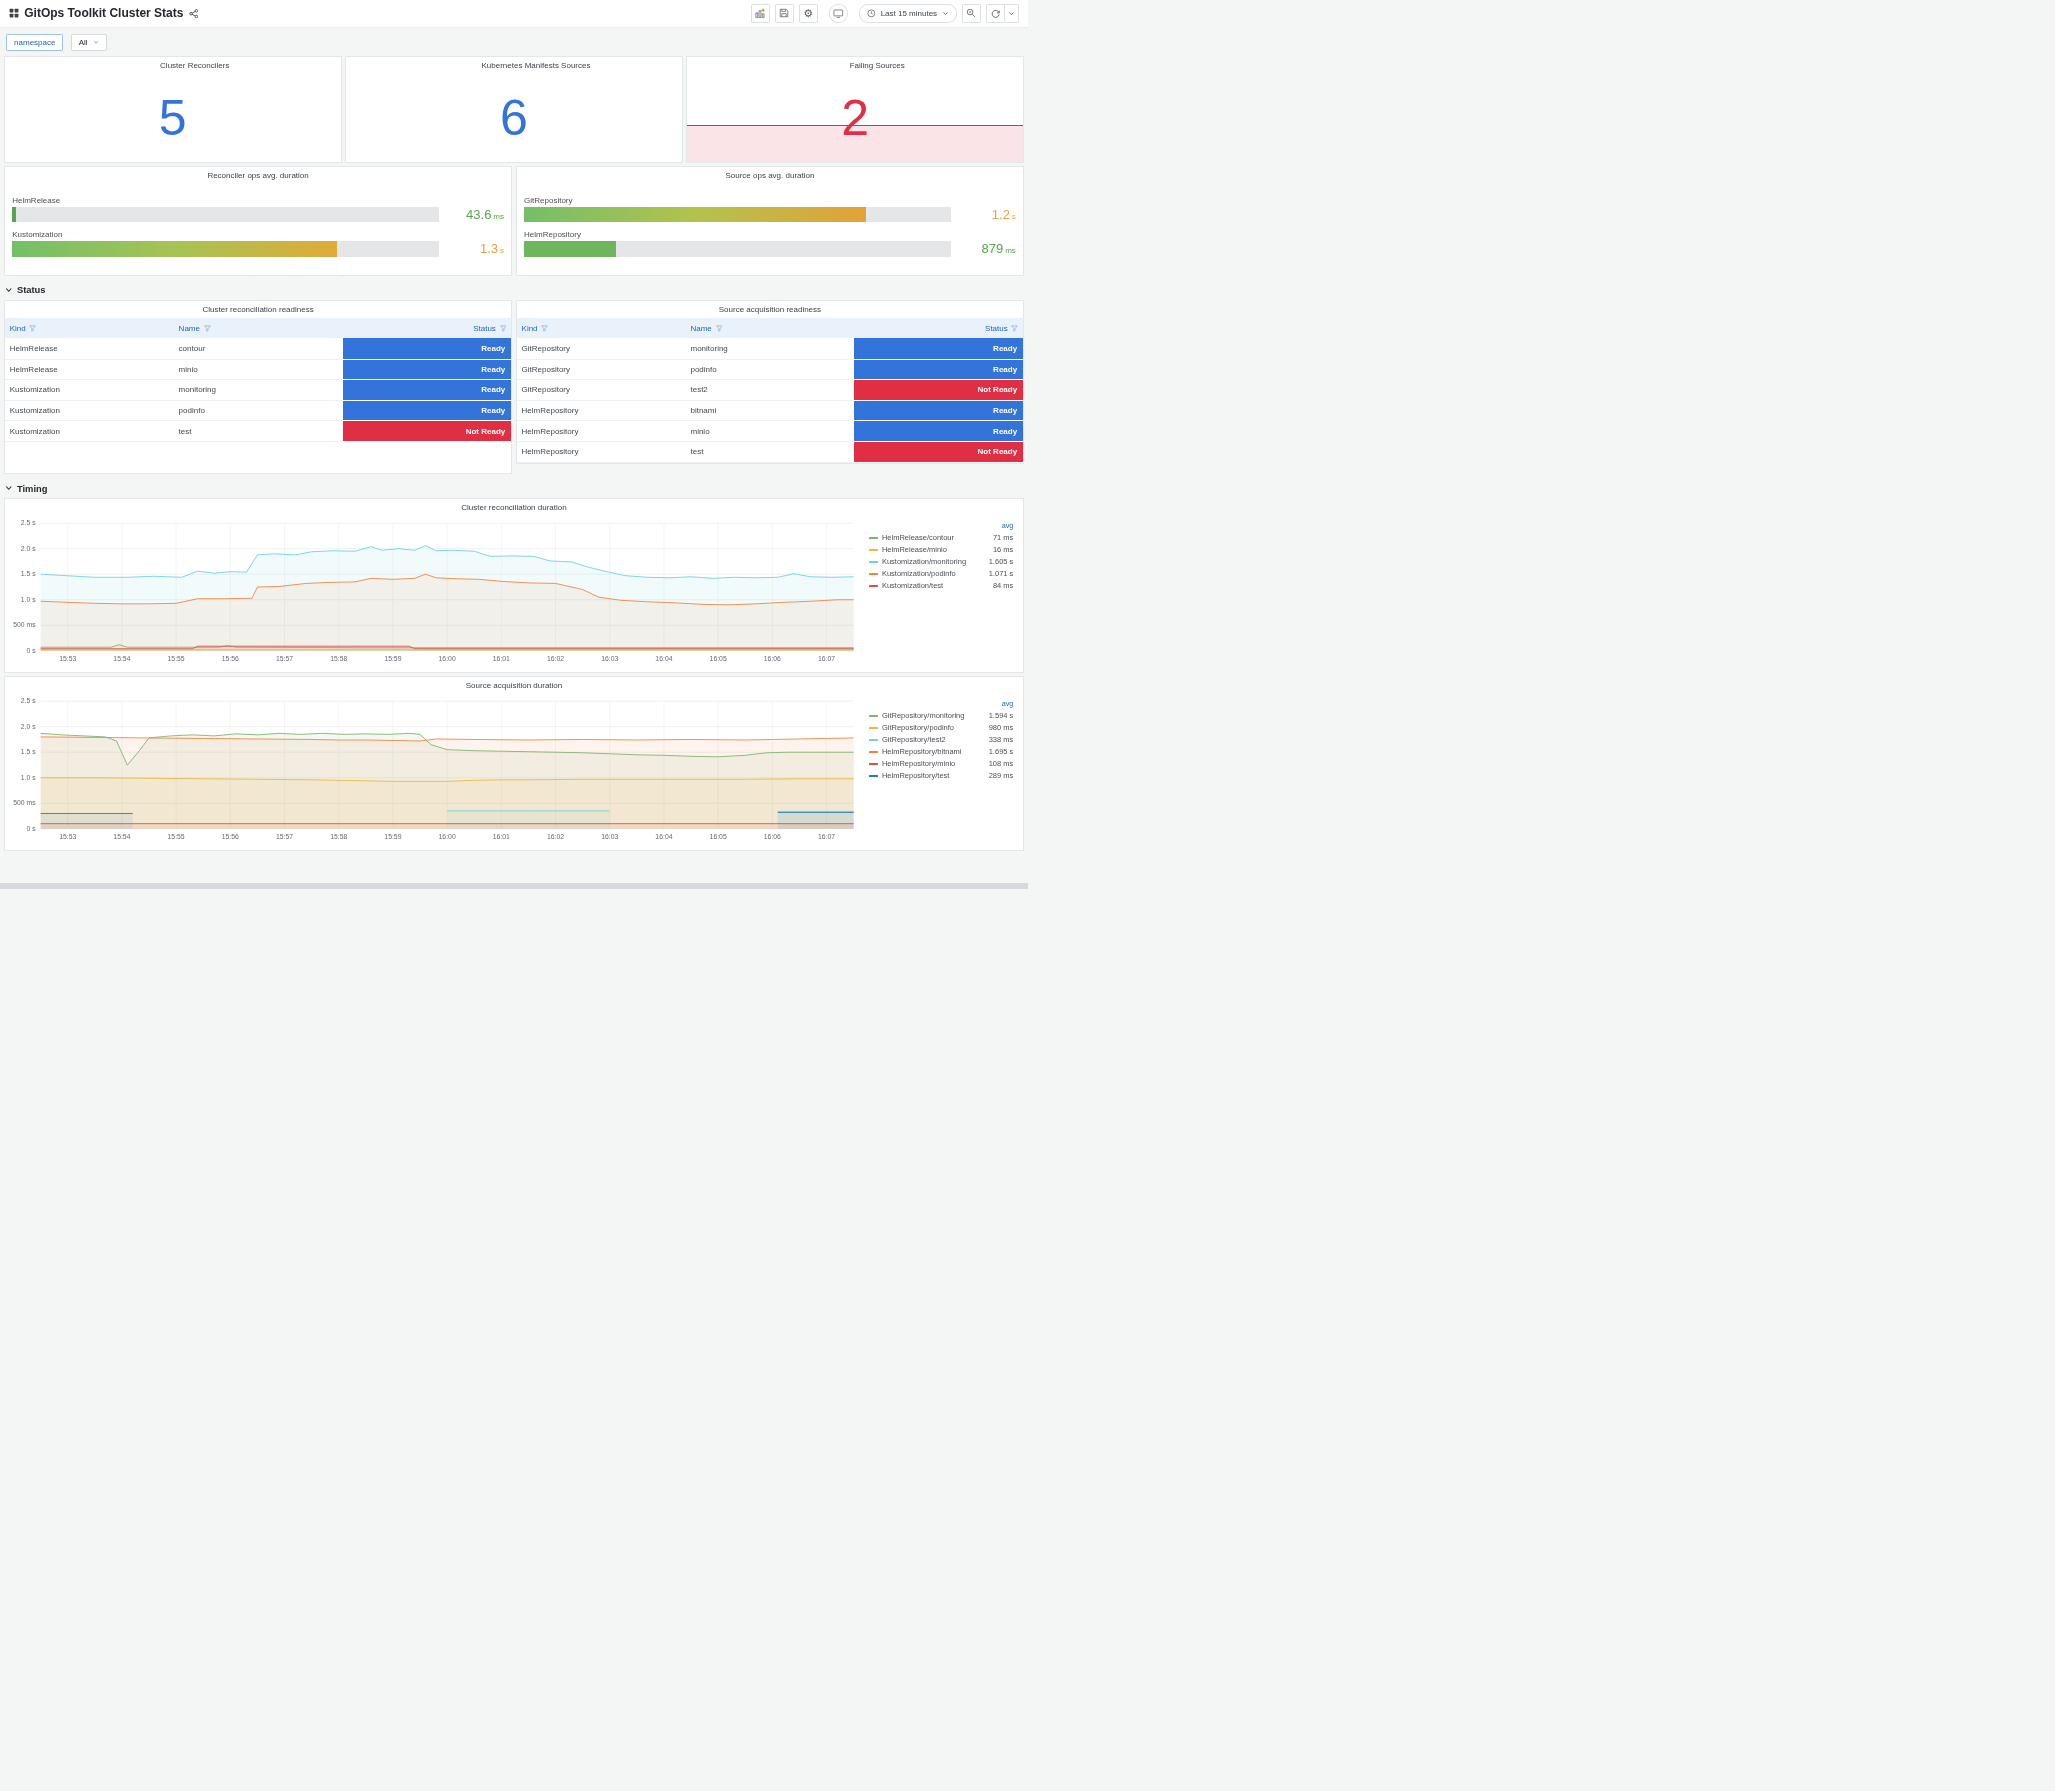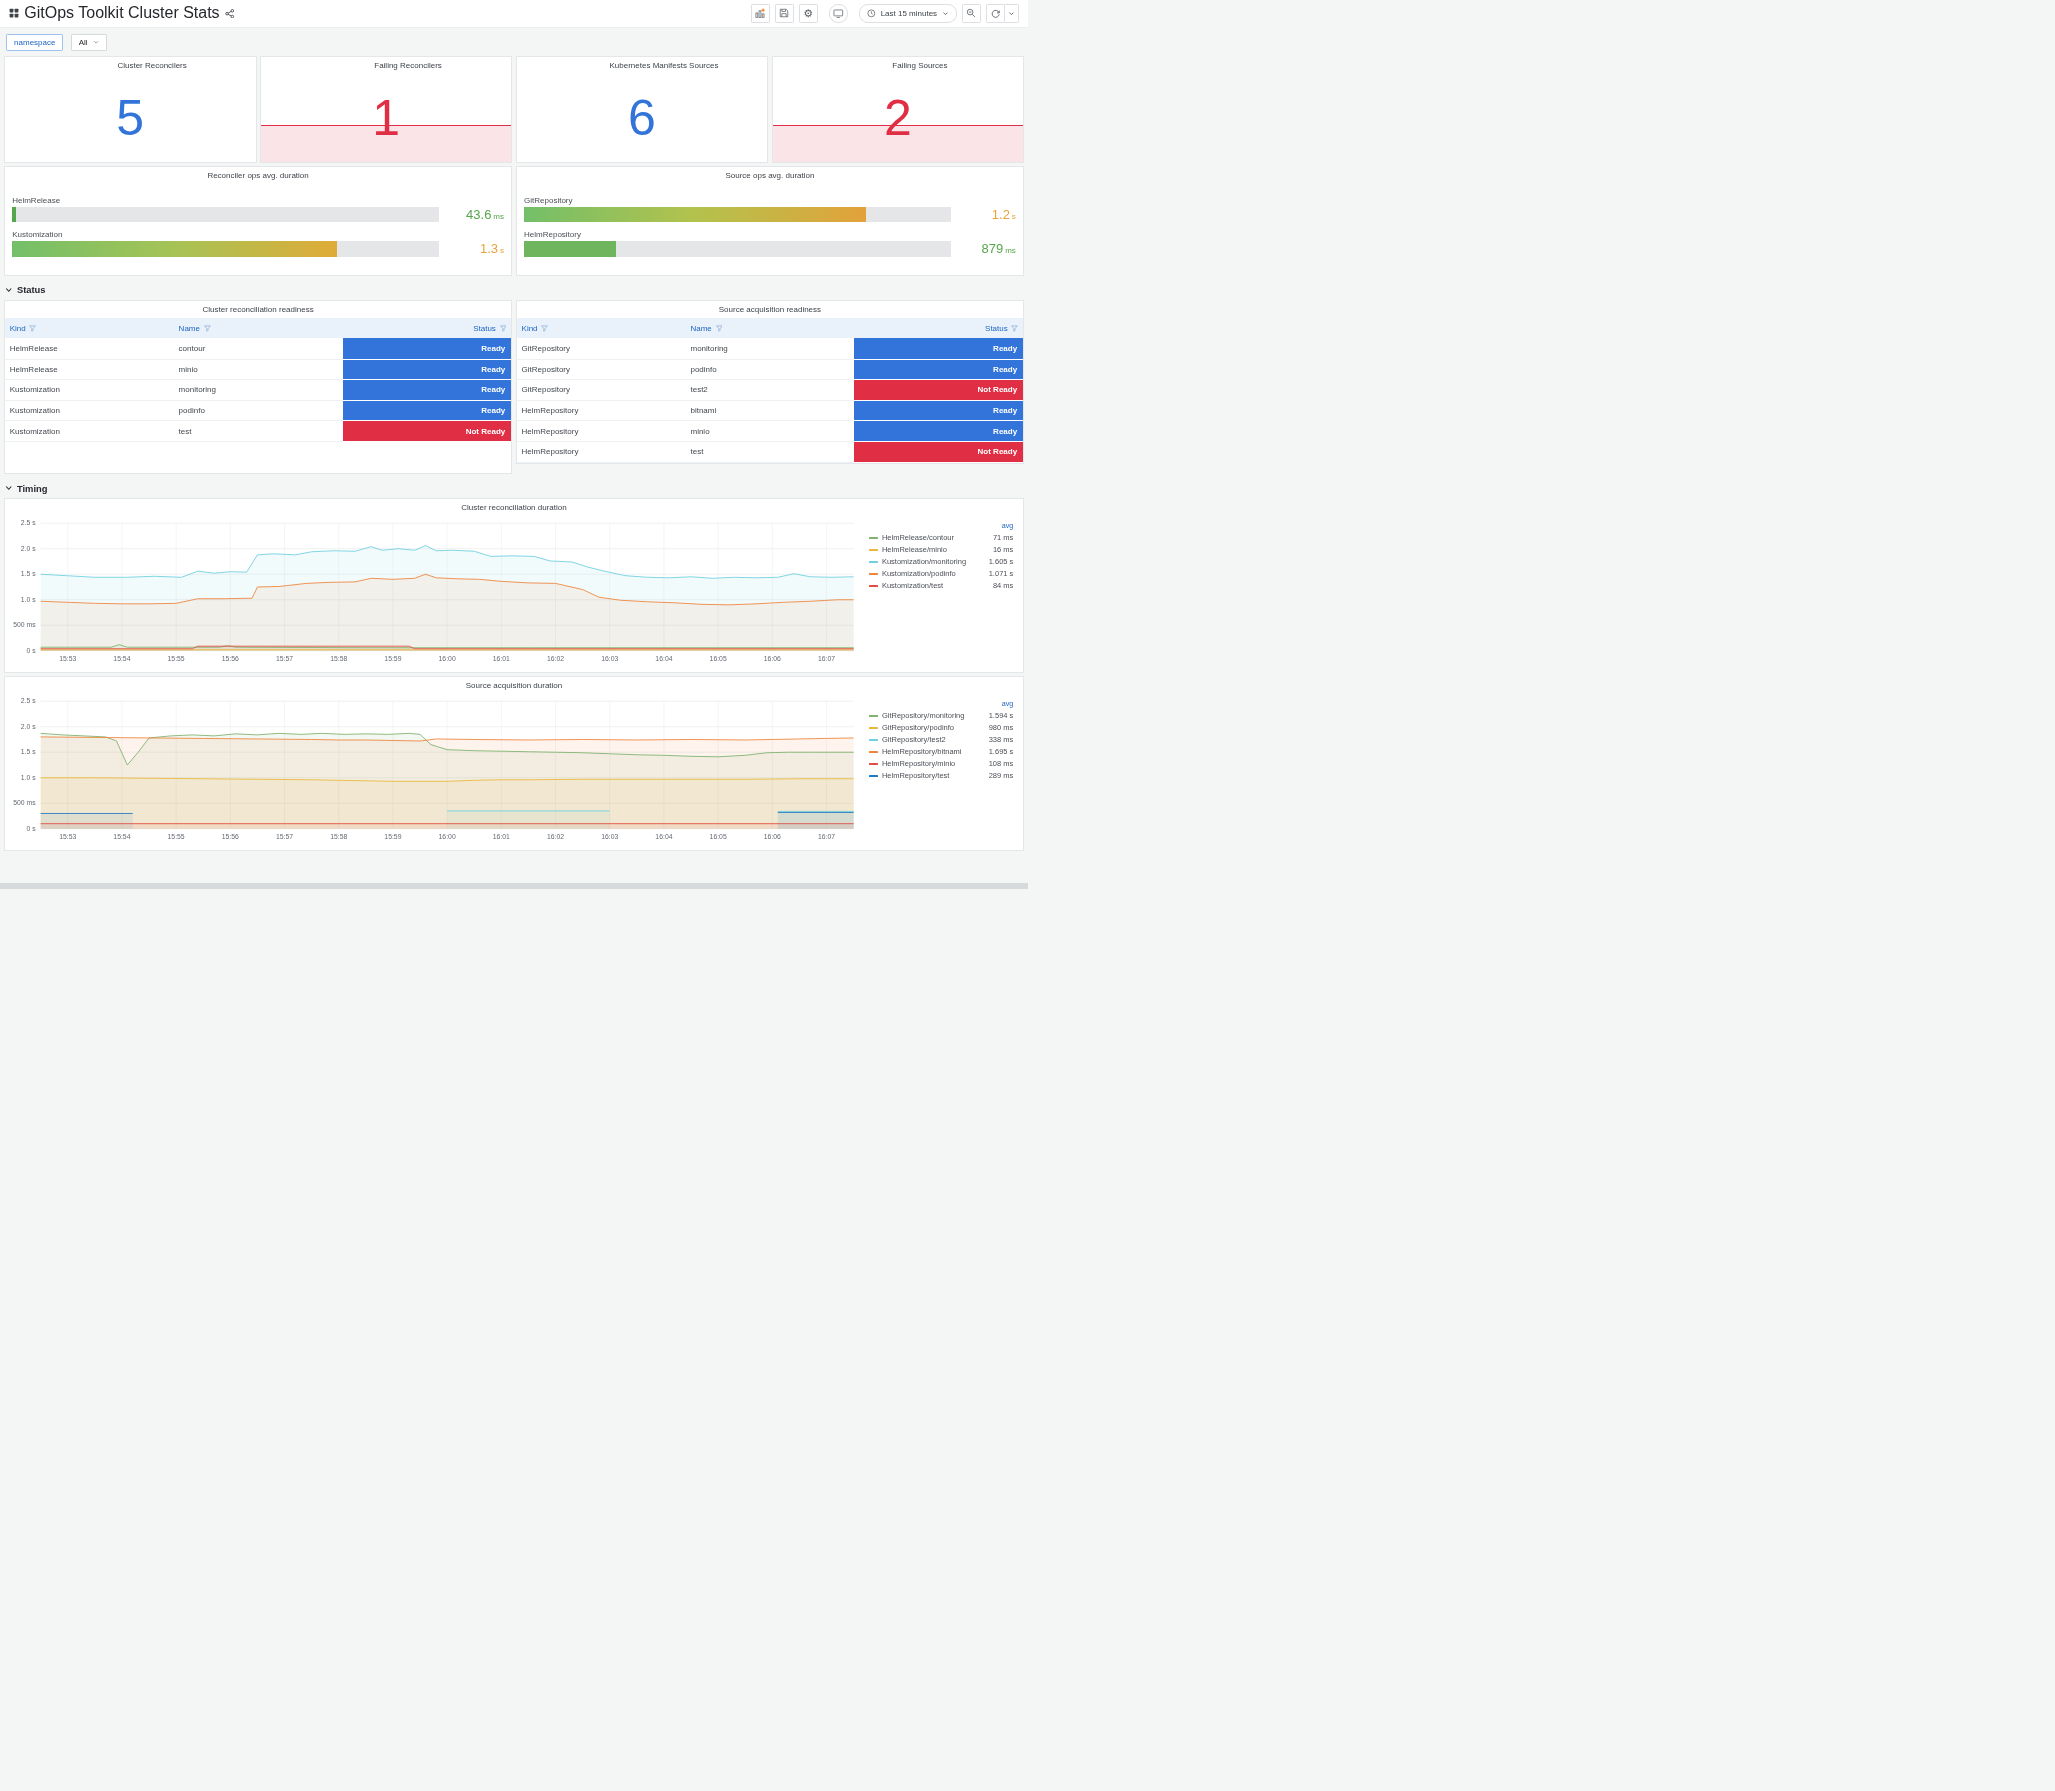--- a/index.html
+++ b/index.html
@@ -3,21 +3,21 @@
 <meta charset="utf-8">
 <style>
   * { box-sizing: border-box; margin: 0; padding: 0; }
   html,body { background:#f4f5f5; font-family:"Liberation Sans","DejaVu Sans",sans-serif; }
   .page { width:1028px; background:#f4f5f5; }
 
   
   .header { height:27.5px; background:#fff; border-bottom:0.6px solid #ecedef;
             display:flex; align-items:center; justify-content:space-between; padding:0 8.7px; }
   .h-left { display:flex; align-items:center; }
-  .h-title { font-size:16px; font-weight:400; color:#26282d; margin:0 5.6px 0 5.6px; cursor:pointer; }
+  .h-title { font-size:12px; font-weight:700; color:#26282d; margin:0 5.6px 0 5.6px; cursor:pointer; }
   .h-icon { color:#3f4248; display:flex; align-items:center; }
   .h-right { display:flex; align-items:center; }
   .tb-btn { height:19px; min-width:19px; border:0.6px solid #dde0e3; border-radius:1.2px; background:#fff;
             display:flex; align-items:center; justify-content:center; color:#5a5e63; margin-left:5px; cursor:pointer; }
   .tb-btn.gap { margin-left:11.2px;border-radius:9px; }
   .time-btn { padding:0 6.9px; font-size:8px; color:#3e4349; gap:5px; }
   .split-caret { margin-left:-0.6px; min-width:15px; }
   .gear-glyph { font-size:10.6px; line-height:1; }
 
   
@@ -173,27 +173,20 @@
         </svg>
     </span>
   </div>
 
   <div class="row">
     <div class="panel stat-panel">
       <div class="panel-title">Cluster Reconcilers</div>
       <div class="stat-body">
           <div class="stat-value" style="color: rgb(50, 116, 217);">5</div>
         </div>
-    </div>
-    <div class="panel stat-panel">
-      <div class="panel-title">Failing Reconcilers</div>
-      <div class="stat-body">
-        <div class="failing-band"></div>
-        <div class="stat-value" style="color: rgb(224, 47, 68);">1</div>
-      </div>
     </div>
     <div class="panel stat-panel">
       <div class="panel-title">Kubernetes Manifests Sources</div>
       <div class="stat-body">
           <div class="stat-value" style="color: rgb(50, 116, 217);">6</div>
         </div>
     </div>
     <div class="panel stat-panel">
       <div class="panel-title">Failing Sources</div>
       <div class="stat-body">

